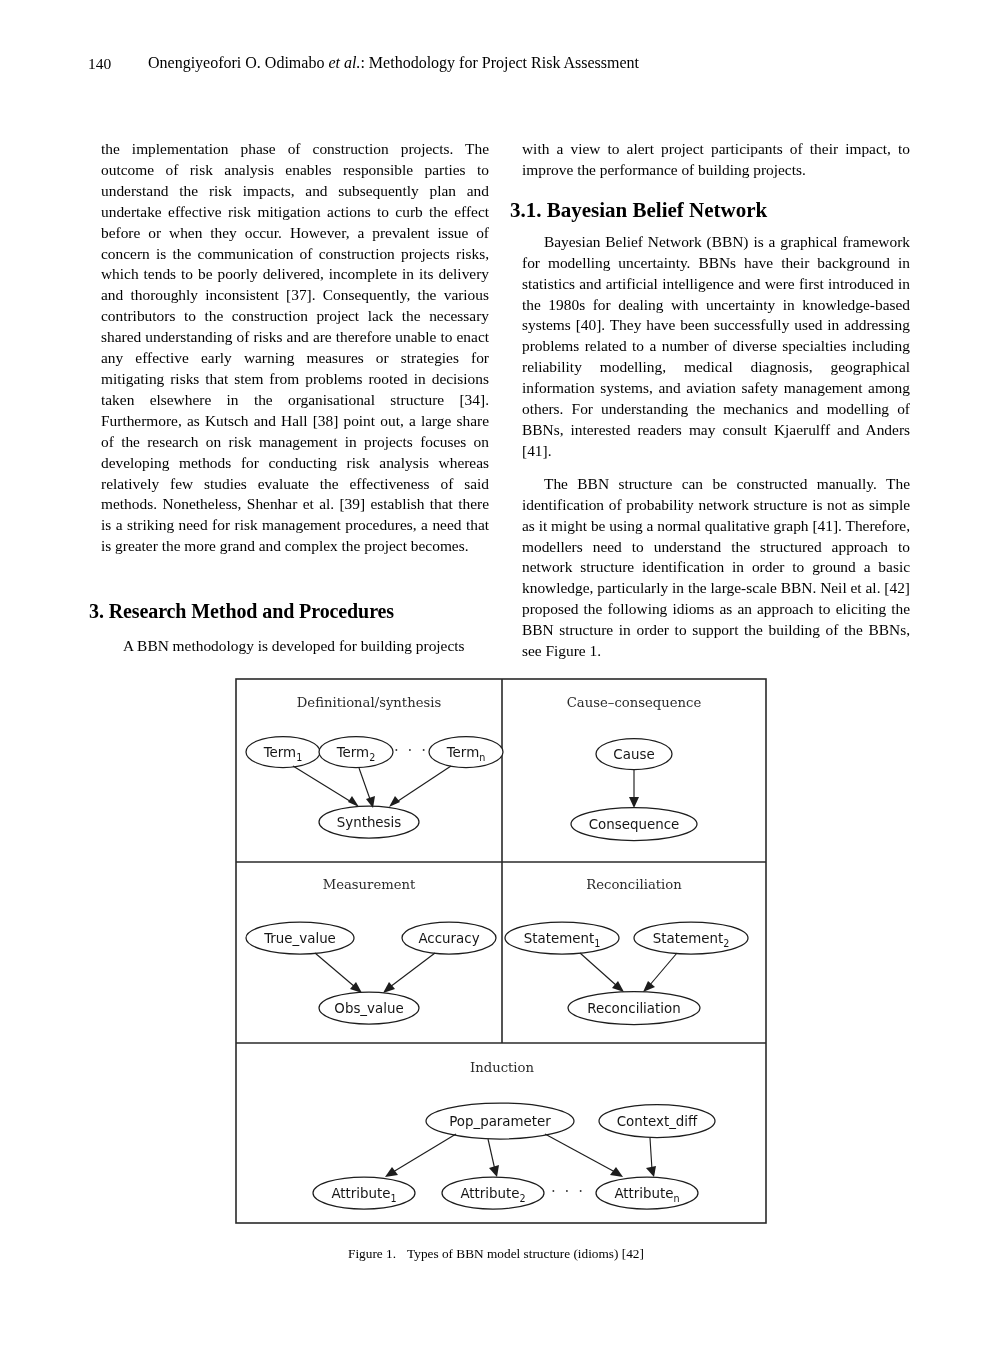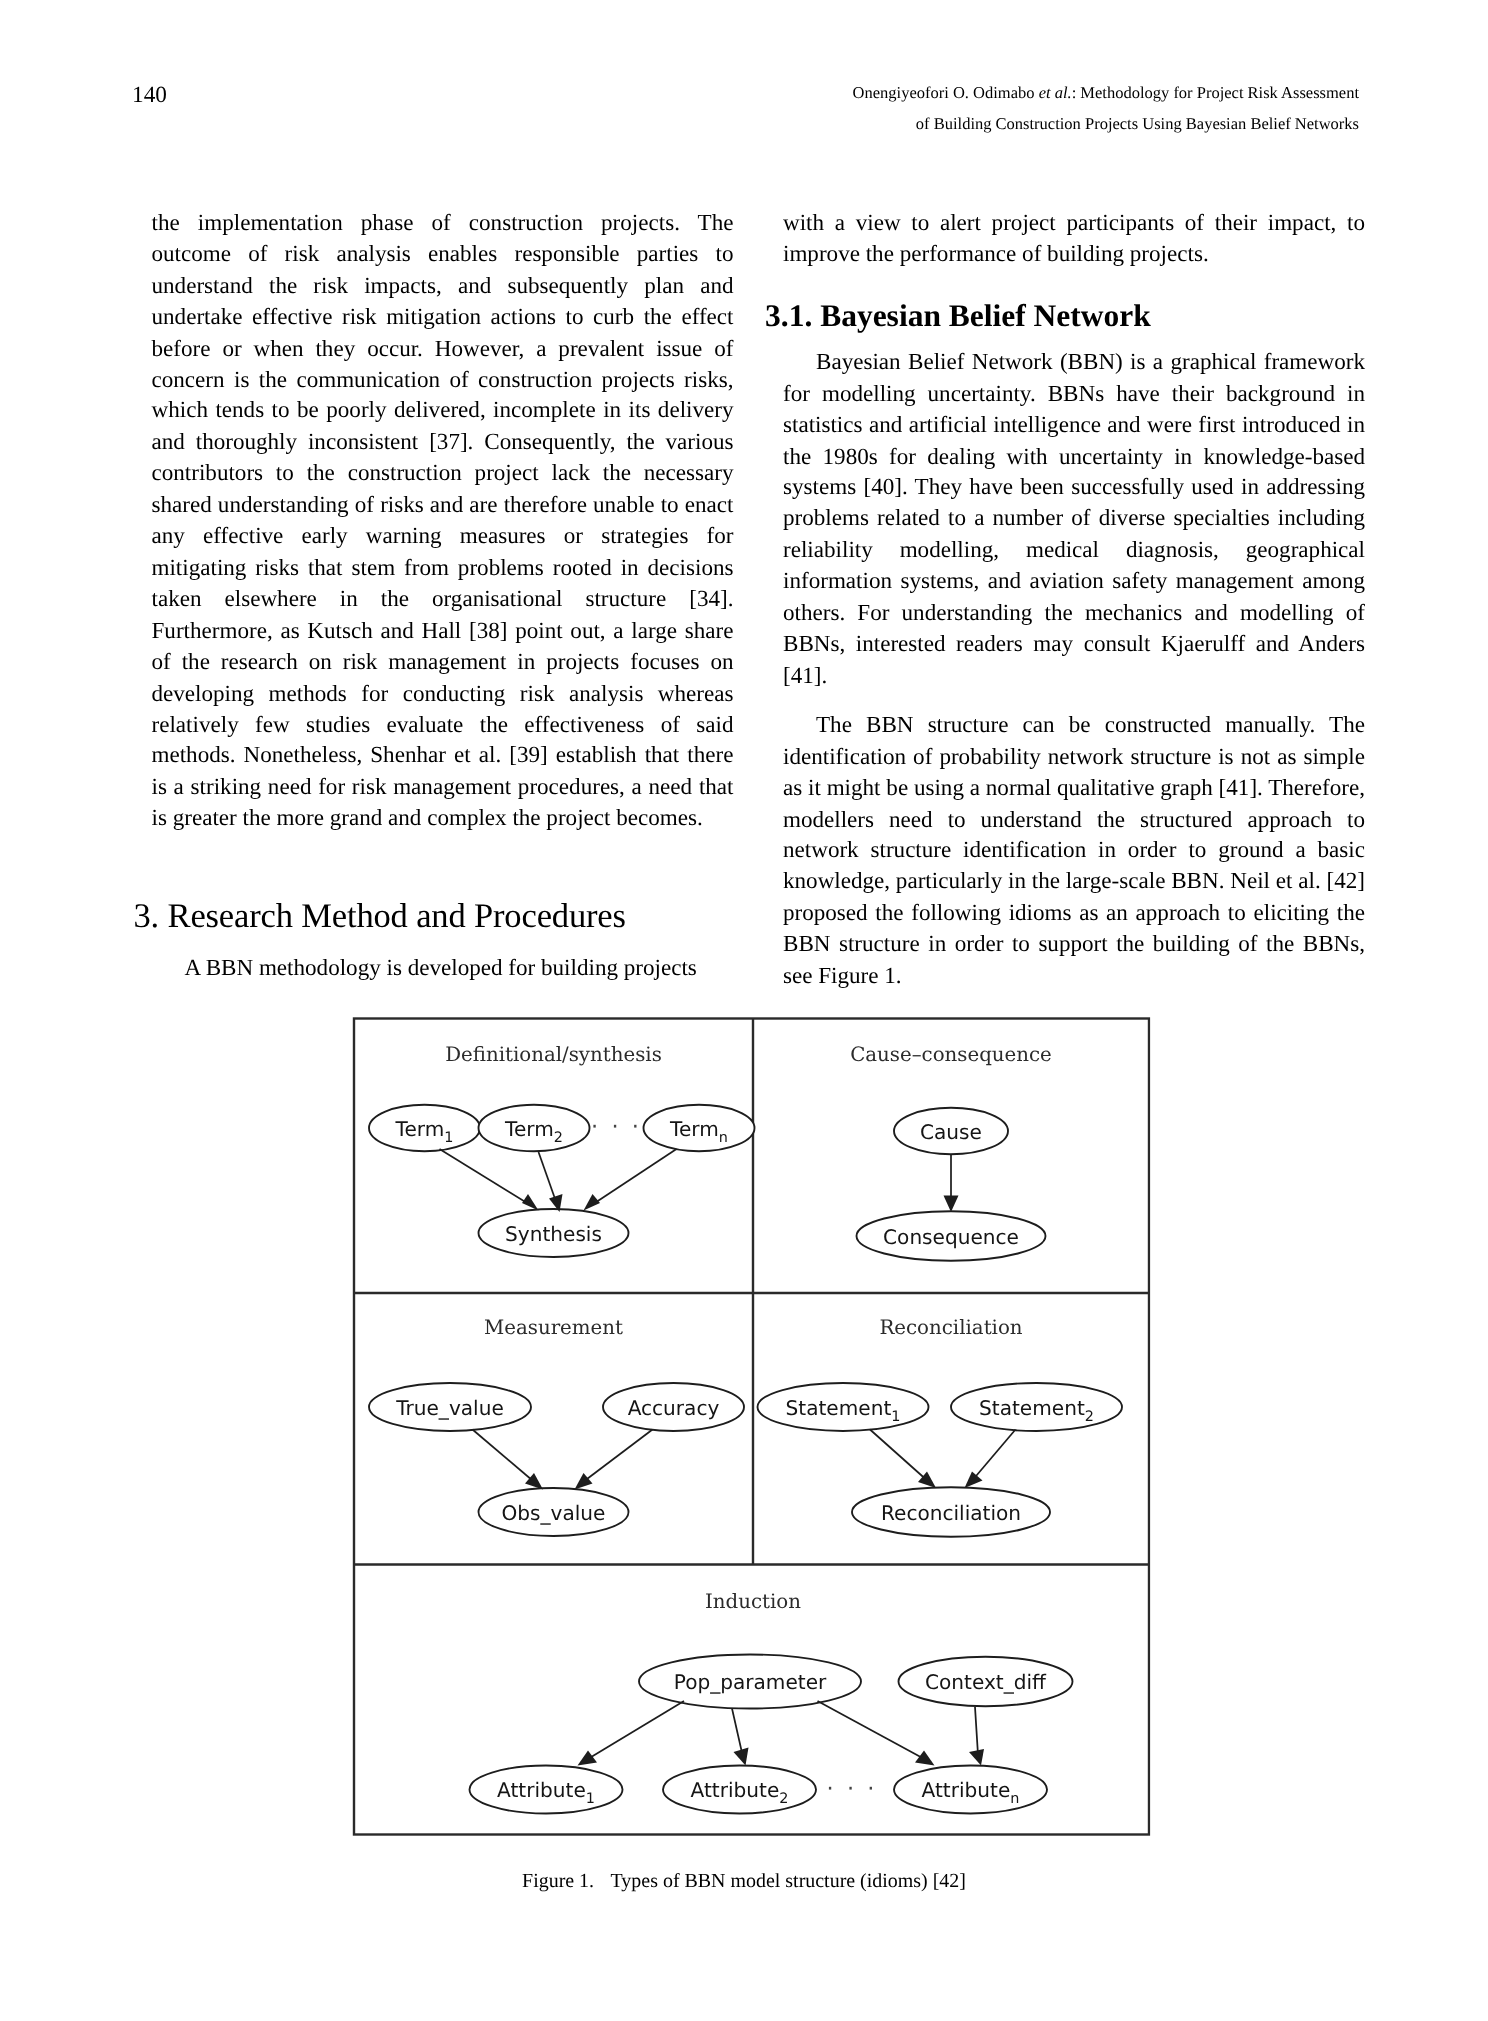--- a/index.html
+++ b/index.html
@@ -29,22 +29,22 @@
     left: 0;
     top: 2px;
     font-size: 15.5px;
     line-height: 20px;
   }
   .head-lines {
     position: absolute;
     left: 60px;
     top: 0;
     width: 758px;
-    text-align: right;
-    font-size: 11px;
+    text-align: left;
+    font-size: 16px;
     line-height: 21px;
   }
   .head-lines .it { font-style: italic; }
 
   
   .col {
     position: absolute;
     top: 127px;
     width: 412px;
     font-size: 15.4px;
@@ -53,22 +53,22 @@
     text-justify: inter-word;
     hyphens: none;
   }
   .col.left  { left: 89px; }
   .col.right { left: 510px; }
 
   .col p { margin: 12px; }
   .col p.indent { text-indent: 22px; }
 
   h2.section-title {
-    font-size: 23px;
-    font-weight: normal;
+    font-size: 20px;
+    font-weight: bold;
     margin: 41px 0 12px 0;
     line-height: 26px;
     letter-spacing: -0.1px;
   }
   h3.subsection-title {
     font-size: 21px;
     font-weight: bold;
     margin: 19px 0 11px 0;
     line-height: 20px;
   }
@@ -134,21 +134,20 @@
   }
   .divider { stroke: #2a2a2a; stroke-width: 1.6; }
 </style>
 </head>
 <body>
 
 <div class="running-head">
   <div class="folio">140</div>
   <div class="head-lines">
     <div><span>Onengiyeofori O. Odimabo </span><span class="it">et al.</span><span>:   Methodology for Project Risk Assessment</span></div>
-    <div>of Building Construction Projects Using Bayesian Belief Networks</div>
   </div>
 </div>
 
 <div class="col left">
   <p>the implementation phase of construction projects. The outcome of risk analysis enables responsible parties to understand the risk impacts, and subsequently plan and undertake effective risk mitigation actions to curb the effect before or when they occur. However, a prevalent issue of concern is the communication of construction projects risks, which tends to be poorly delivered, incomplete in its delivery and thoroughly inconsistent [37]. Consequently, the various contributors to the construction project lack the necessary shared understanding of risks and are therefore unable to enact any effective early warning measures or strategies for mitigating risks that stem from problems rooted in decisions taken elsewhere in the organisational structure [34]. Furthermore, as Kutsch and Hall [38] point out, a large share of the research on risk management in projects focuses on developing methods for conducting risk analysis whereas relatively few studies evaluate the effectiveness of said methods. Nonetheless, Shenhar et al. [39] establish that there is a striking need for risk management procedures, a need that is greater the more grand and complex the project becomes.</p>
   <h2 class="section-title">3. Research Method and Procedures</h2>
   <p class="indent">A BBN methodology is developed for building projects</p>
 </div>
 
 <div class="col right">

